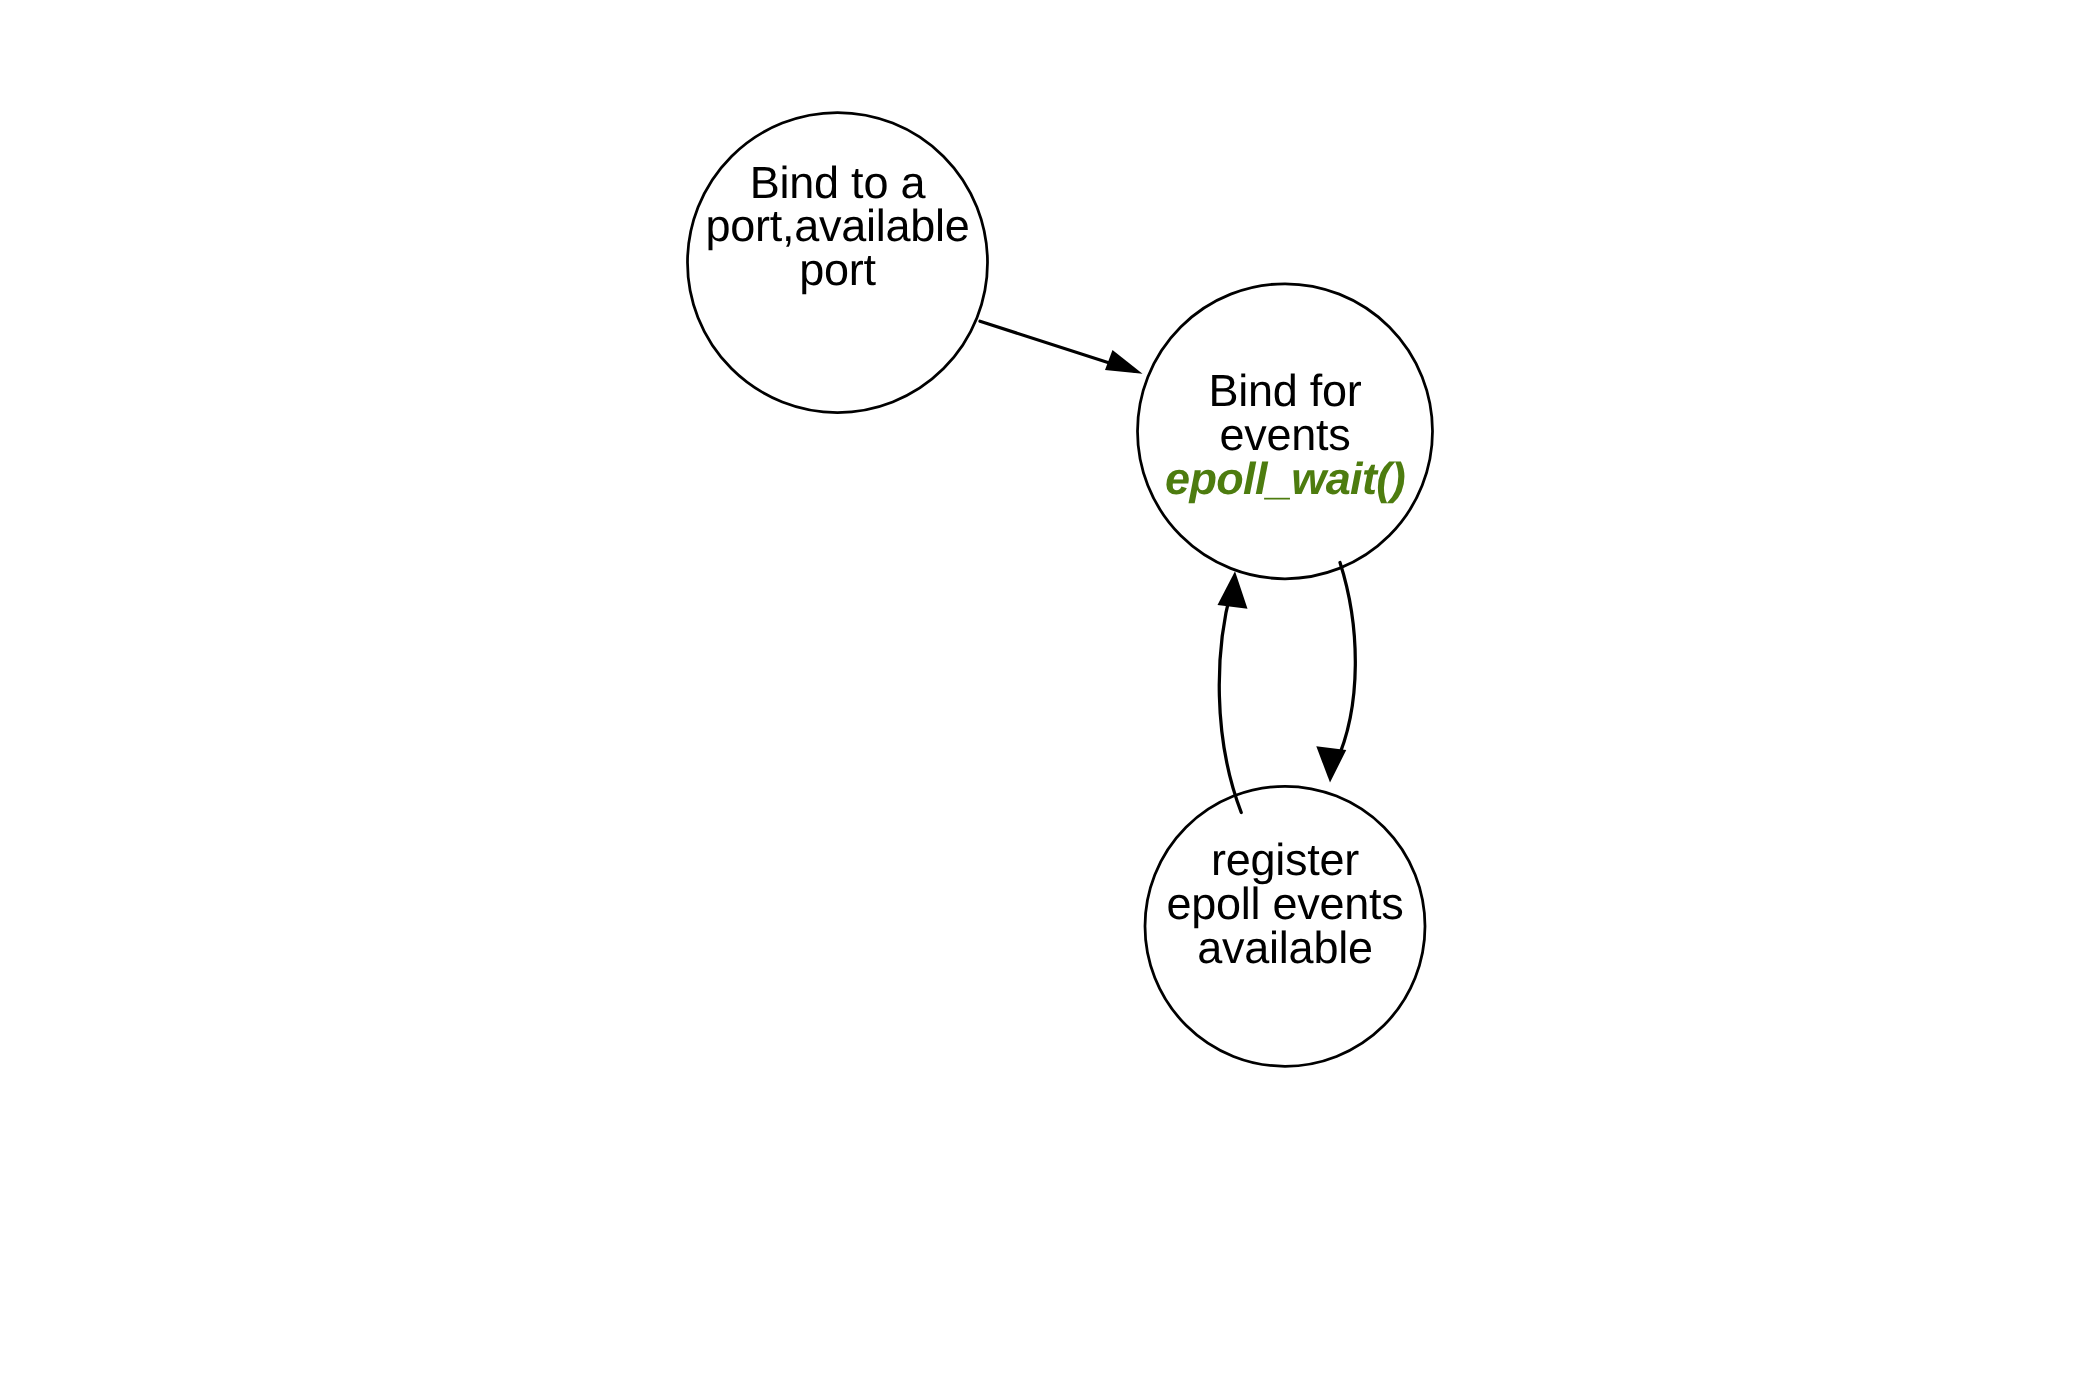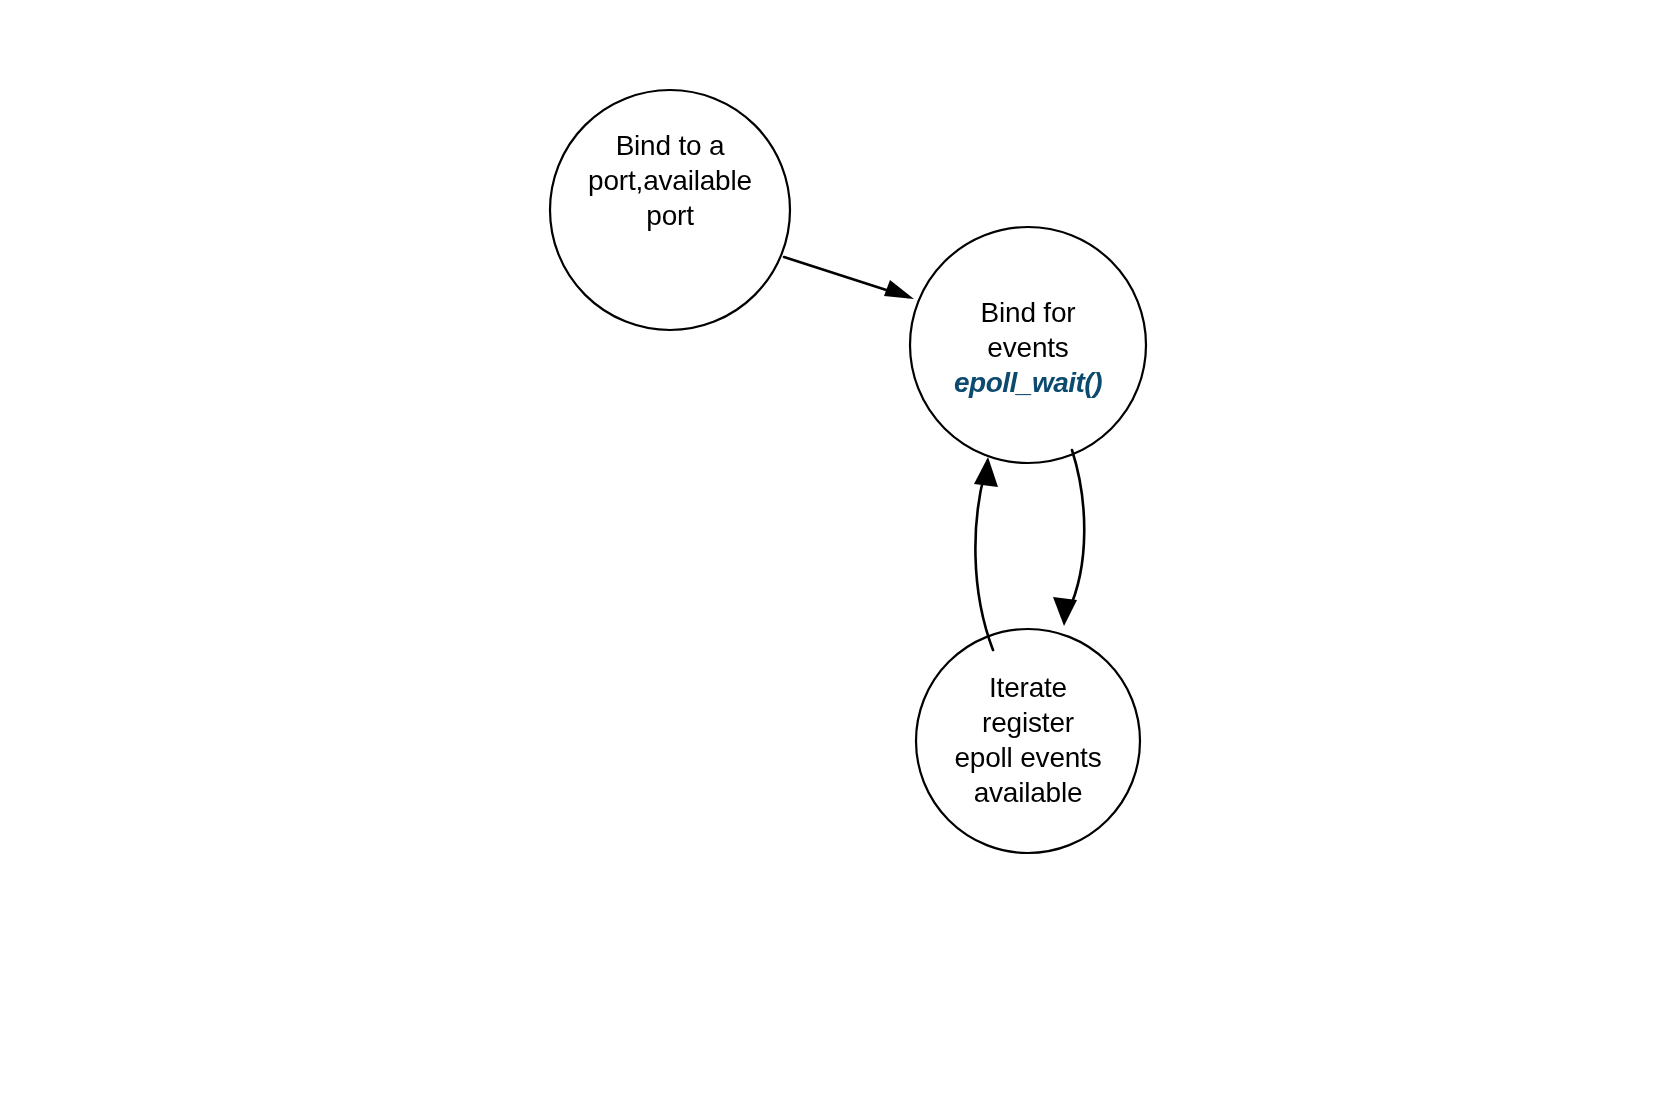--- a/index.html
+++ b/index.html
@@ -35,33 +35,33 @@
   }
   .arrow-head {
     fill: #000000;
     stroke: none;
   }
   .node-text {
     position: absolute;
     text-align: center;
     color: #000000;
     font-family: "Liberation Sans", sans-serif;
-    font-size: 28px;
+    font-size: 36px;
     line-height: 35px;
     letter-spacing: -0.2px;
     white-space: nowrap;
     pointer-events: none;
   }
   .node-text .line {
     display: block;
   }
   .line.code {
     font-style: italic;
     font-weight: bold;
-    color: #0c4a6e;
+    color: #4d7c0f;
     letter-spacing: -0.5px;
   }
   
   #label-bind    { left: 520px; top: 128px;  width: 300px; }
   #label-wait    { left: 878px; top: 295px;  width: 300px; }
   #label-iterate { left: 878px; top: 670px;  width: 300px; }
 </style>
 </head>
 <body>
 
@@ -95,17 +95,16 @@
   <span class="line">port</span>
 </div>
 
 <div class="node-text" id="label-wait">
   <span class="line">Bind for</span>
   <span class="line">events</span>
   <span class="line code">epoll_wait()</span>
 </div>
 
 <div class="node-text" id="label-iterate">
-  <span class="line">Iterate</span>
   <span class="line">register</span>
   <span class="line">epoll events</span>
   <span class="line">available</span>
 </div>
 
 </body></html>

